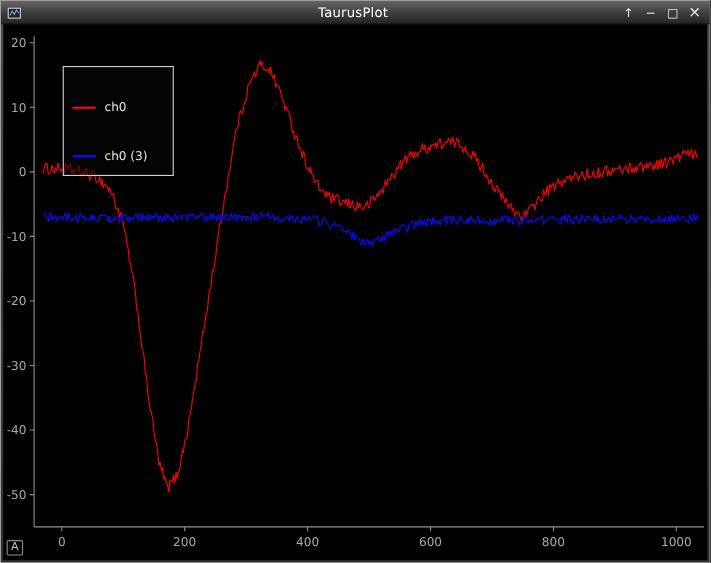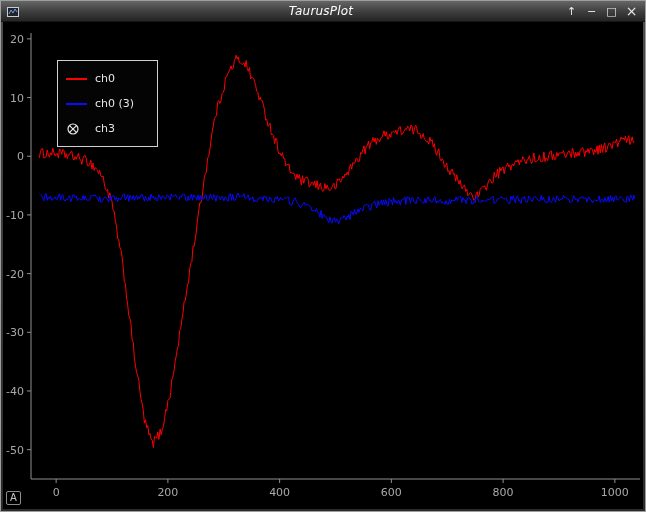--- a/index.html
+++ b/index.html
@@ -5,32 +5,32 @@
   *{margin:0;padding:0;box-sizing:border-box;}
   html,body{background:#1a1a1a;font-family:"DejaVu Sans",sans-serif;}
   .window{width:646px;height:512px;border:1px solid #9e9e9e;
           background:linear-gradient(#4e4e4e,#2a2a2a);
           display:flex;flex-direction:column;}
   .titlebar{height:21px;position:relative;display:flex;align-items:center;
             padding:0 5px;flex:0 0 21px;
             background:linear-gradient(to bottom,#656565,#3d3d3d 55%,#252525);
             border-bottom:1px solid #161616;}
   .title{position:absolute;left:0;right:4px;text-align:center;color:#ffffff;
-         font-size:12px;letter-spacing:.2px;font-style:italic;}
+         font-size:12px;letter-spacing:.2px;}
   .win-icon{width:14px;height:14px;display:inline-block;z-index:1;}
   .win-buttons{margin-left:auto;display:flex;gap:3px;z-index:1;}
   .win-btn{width:17px;height:16px;display:flex;align-items:center;
            justify-content:center;color:#ececec;font-size:11px;cursor:default;}
   .win-btn.close{font-size:14px;}
   .content{flex:1;margin:0 2px 2px;position:relative;background:#000;overflow:hidden;}
   svg.plot{display:block;}
   .legend{position:absolute;left:54px;top:38px;width:101px;
           background:rgba(8,8,8,.55);border:1px solid #d2d2d2;
           padding:5px 0 5px 8px;}
-  .legend-row{display:flex;align-items:center;height:25px;gap:8px;}
+  .legend-row{display:flex;align-items:center;height:25px;gap:8px;margin-top:19px;}
   .sample{width:21px;height:2px;display:inline-block;flex:0 0 21px;}
   .hidden-icon{width:21px;flex:0 0 21px;display:flex;align-items:center;}
   .legend-label{color:#e6e6e6;font-size:11px;white-space:nowrap;}
   .autoscale{position:absolute;left:3px;bottom:4px;width:15px;height:14px;
              border:1px solid #8d8d8d;border-radius:2px;color:#c8c8c8;
              font-size:10px;line-height:1;display:flex;align-items:center;
              justify-content:center;background:#000;}
 </style>
 </head>
 <body>
@@ -91,28 +91,18 @@
 
     <div class="legend">
       <div class="legend-row">
         <span class="sample" style="background: rgb(255, 0, 0);"></span>
         <span class="legend-label">ch0</span>
       </div>
       <div class="legend-row">
         <span class="sample" style="background: rgb(10, 10, 255);"></span>
         <span class="legend-label">ch0 (3)</span>
       </div>
-      <div class="legend-row">
-        <span class="hidden-icon">
-          <svg width="14" height="14" viewBox="0 0 14 14">
-            <circle cx="7" cy="7" r="5" fill="none" stroke="#e8e8e8" stroke-width="1.2"></circle>
-            <line x1="3.3" y1="10.7" x2="10.7" y2="3.3" stroke="#e8e8e8" stroke-width="1.2"></line>
-            <line x1="3.3" y1="3.3" x2="10.7" y2="10.7" stroke="#e8e8e8" stroke-width="1.2"></line>
-          </svg>
-        </span>
-        <span class="legend-label">ch3</span>
-      </div>
     </div>
 
     <div class="autoscale">A</div>
   </div>
 
 </div>
 
 </body></html>

